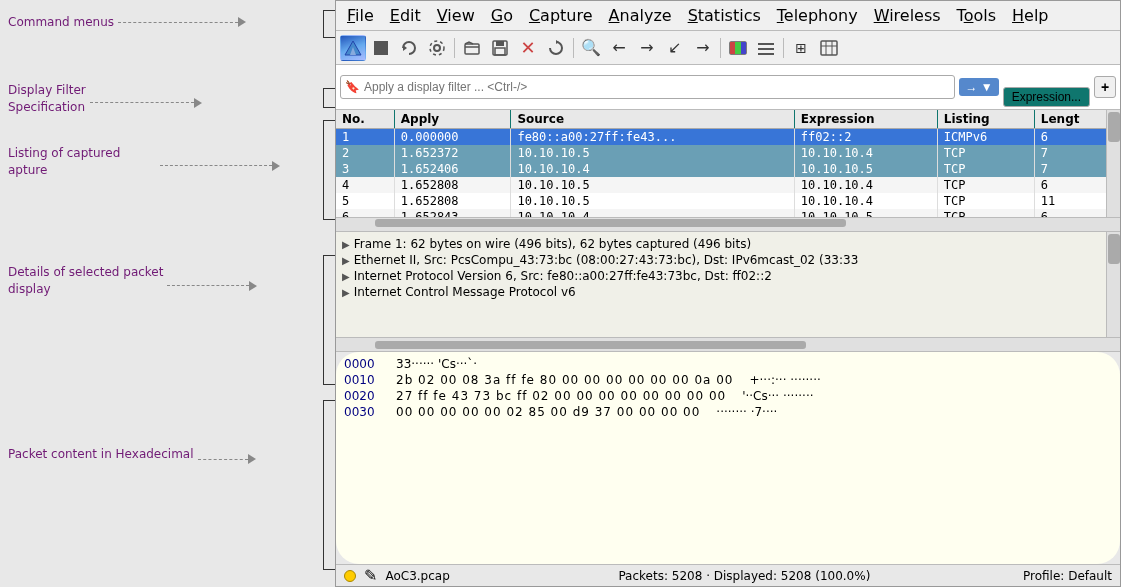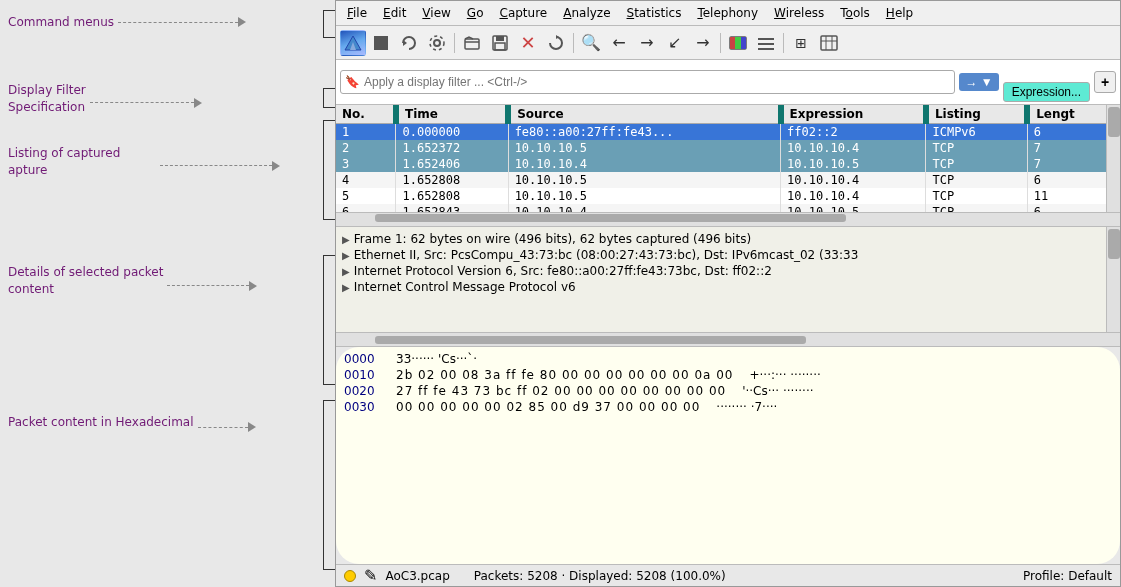--- a/index.html
+++ b/index.html
@@ -19,21 +19,21 @@
       background: #f0f0f0;
       border-bottom: 1px solid #bbb;
       padding: 2px 4px;
       display: flex;
       align-items: center;
       gap: 2px;
     }
 
     .menu-item {
       padding: 2px 6px;
-      font-size: 12px;
+      font-size: 16px;
       color: #000;
       cursor: pointer;
       border: 1px solid transparent;
       border-radius: 2px;
     }
 
     .menu-item u {
       text-decoration: underline;
     }
 
@@ -111,21 +111,21 @@
       border: none;
       padding: 2px 6px;
       border-radius: 3px;
       cursor: pointer;
       font-size: 12px;
       display: flex;
       align-items: center;
     }
 
     .expression-btn {
-      background: #5eead4;
+      background: #0f766e;
       border: 1px solid #aaa;
       border-radius: 3px;
       padding: 2px 8px;
       cursor: pointer;
       font-size: 12px;
       margin-top: 20px;
     }
 
     .plus-btn {
       background: #f0f0f0;
@@ -144,21 +144,21 @@
     .packet-table {
       width: 100%;
       border-collapse: collapse;
       font-size: 12px;
       font-family: 'DejaVu Sans Mono', 'Courier New', monospace;
     }
 
     .packet-table thead th {
       background: #e8e8e8;
       border-bottom: 1px solid #aaa;
-      border-right: 6px solid #0f766e;
+      border-right: 1px solid #0f766e;
       padding: 2px 6px;
       text-align: left;
       font-weight: bold;
       font-size: 12px;
       font-family: 'DejaVu Sans', Arial, sans-serif;
       position: sticky;
       top: 0;
     }
 
     .packet-table tbody tr td {
@@ -256,21 +256,21 @@
       flex-shrink: 0;
     }
 
     .status-filename {
       font-size: 12px;
       margin-right: 16px;
     }
 
     .status-info {
       flex: 1;
-      text-align: left;
+      text-align: center;
       font-size: 12px;
     }
 
     .status-profile {
       font-size: 12px;
     }
 
     
     .left-annotations {
       width: 335px;
@@ -378,29 +378,29 @@
       </div>
       <div style="display:flex; align-items:center; margin-left:4px; margin-top:8px;">
         <span style="border-top: 1.5px dashed #888; width: 112px; display:block;"></span>
         <span style="width:0;height:0;border-top:5px solid transparent;border-bottom:5px solid transparent;border-left:8px solid #888;"></span>
       </div>
     </div>
 
     <div style="position:absolute; top:264px; left:8px; display:flex; align-items:center;">
       <div>
         <div class="ann-text-block">Details of selected packet</div>
-        <div class="ann-text-block">content</div>
+        <div class="ann-text-block">display</div>
       </div>
       <div style="display:flex; align-items:center; margin-left:4px; margin-top:10px;">
         <span style="border-top: 1.5px dashed #888; width: 82px; display:block;"></span>
         <span style="width:0;height:0;border-top:5px solid transparent;border-bottom:5px solid transparent;border-left:8px solid #888;"></span>
       </div>
     </div>
 
-    <div style="position:absolute; top:412px; left:8px; display:flex; align-items:center;">
+    <div style="position:absolute; top:444px; left:8px; display:flex; align-items:center;">
       <div>
         <div class="ann-text-block">Packet content in Hexadecimal</div>
       </div>
       <div style="display:flex; align-items:center; margin-left:4px; margin-top:10px;">
         <span style="border-top: 1.5px dashed #888; width: 50px; display:block;"></span>
         <span style="width:0;height:0;border-top:5px solid transparent;border-bottom:5px solid transparent;border-left:8px solid #888;"></span>
       </div>
     </div>
 
     <div style="position:absolute; top:10px; right:0; width:12px; height:28px; border:1.5px solid #333; border-right:none;"></div>
@@ -537,21 +537,21 @@
       <button class="expression-btn">Expression...</button>
       <button class="plus-btn">+</button>
     </div>
 
     <div class="packet-list-area">
       <div class="packet-list-scroll">
         <table class="packet-table">
           <thead>
             <tr>
               <th>No.</th>
-              <th>Time</th>
+              <th>Apply</th>
               <th>Source</th>
               <th>Expression</th>
               <th>Listing</th>
               <th>Lengt</th>
             </tr>
           </thead>
           <tbody>
             <tr class="row-selected-blue">
               <td>1</td>
               <td>0.000000</td>

